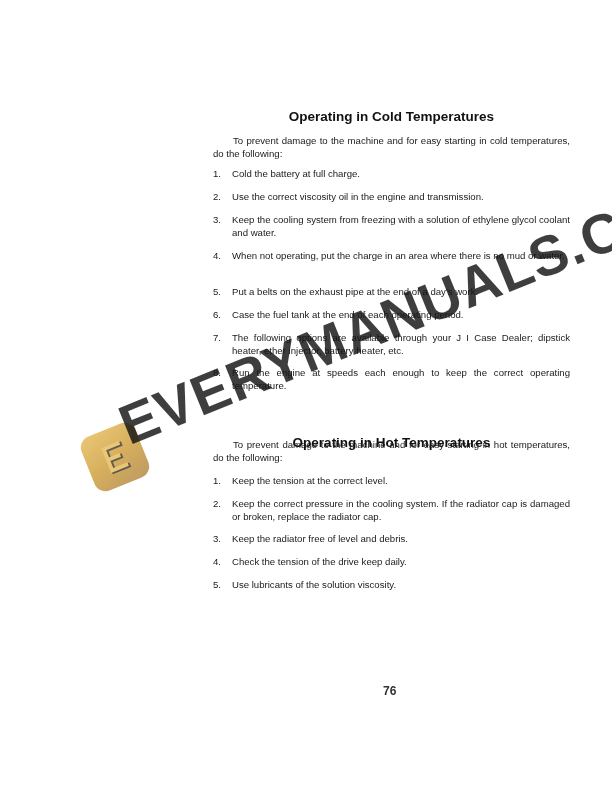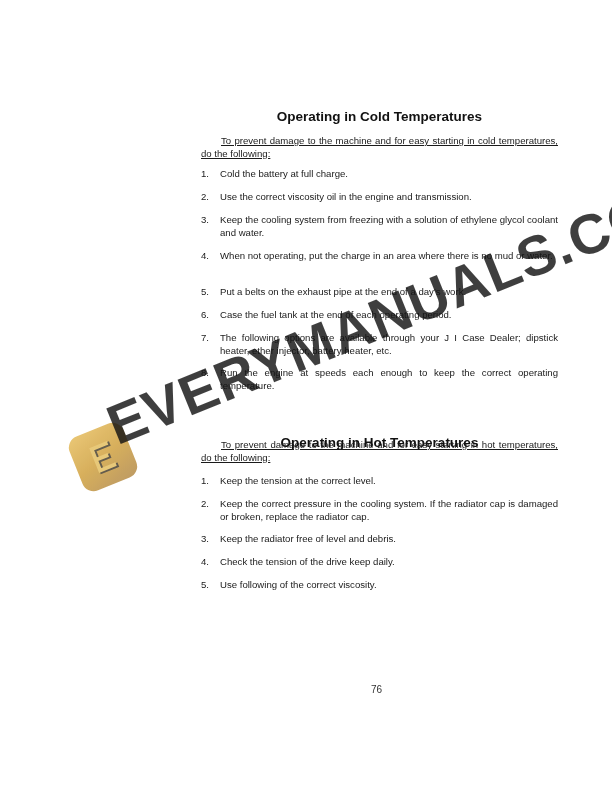--- a/index.html
+++ b/index.html
@@ -1,35 +1,35 @@
 <!DOCTYPE html>
 <html><head>
 <meta charset="utf-8">
 <style>
   html, body { margin: 0; padding: 0; }
   body {
     width: 612px; height: 792px; background: #ffffff; position: relative; overflow: hidden;
     font-family: "Liberation Sans", sans-serif; color: #1a1a1a;
   }
-  .page { position: absolute; left: 0; top: 0; width: 532px; height: 792px; }
+  .page { position: absolute; left: 12px; top: 0; width: 532px; height: 792px; }
   .title {
     position: absolute; left: 201px; width: 357px; text-align: center;
     font-weight: bold; font-size: 13.5px; color: #111;
   }
   .para {
     position: absolute; left: 201px; width: 357px; font-size: 9.6px; line-height: 12.6px;
-    text-align: justify; text-indent: 20px; text-decoration: underline;
+    text-align: justify; text-indent: 20px;
   }
   .item {
     position: absolute; left: 201px; width: 357px; font-size: 9.6px; line-height: 12.6px;
     display: flex;
   }
   .item .num { width: 19px; flex: none; }
   .item .txt { flex: 1; text-align: justify; }
-  .pagenum { position: absolute; left: 371px; top: 684px; font-size: 10px; font-weight: normal; color: #333; }
+  .pagenum { position: absolute; left: 371px; top: 684px; font-size: 12px; font-weight: bold; color: #333; }
 
   
   .wm-text {
     position: absolute; left: 110px; top: 395px;
     font-family: "Liberation Sans", sans-serif; font-weight: bold; font-size: 56px;
     color: rgba(20,20,20,0.82); letter-spacing: 1px;
     transform: rotate(-22deg); transform-origin: left center; white-space: nowrap;
     pointer-events: none;
   }
   .wm-logo {
@@ -95,21 +95,21 @@
   <div class="item" style="top:533px;">
     <span class="num">3.</span>
     <span class="txt">Keep the radiator free of level and debris.</span>
   </div>
   <div class="item" style="top:556px;">
     <span class="num">4.</span>
     <span class="txt">Check the tension of the drive keep daily.</span>
   </div>
   <div class="item" style="top:579px;">
     <span class="num">5.</span>
-    <span class="txt">Use following of the correct viscosity.</span>
+    <span class="txt">Use lubricants of the solution viscosity.</span>
   </div>
 
   <div class="pagenum">76</div>
 
   <div class="wm-logo">
     <svg viewBox="0 0 40 40">
       <path d="M28 8 L12 8 L12 32 L28 32 M12 20 L24 20" stroke="#3a3a3a" stroke-width="5" fill="none" stroke-linecap="square" transform="translate(1.5,1.5)" opacity="0.8"></path>
       <path d="M28 8 L12 8 L12 32 L28 32 M12 20 L24 20" stroke="#e6c46e" stroke-width="4" fill="none" stroke-linecap="square"></path>
     </svg>
   </div>

